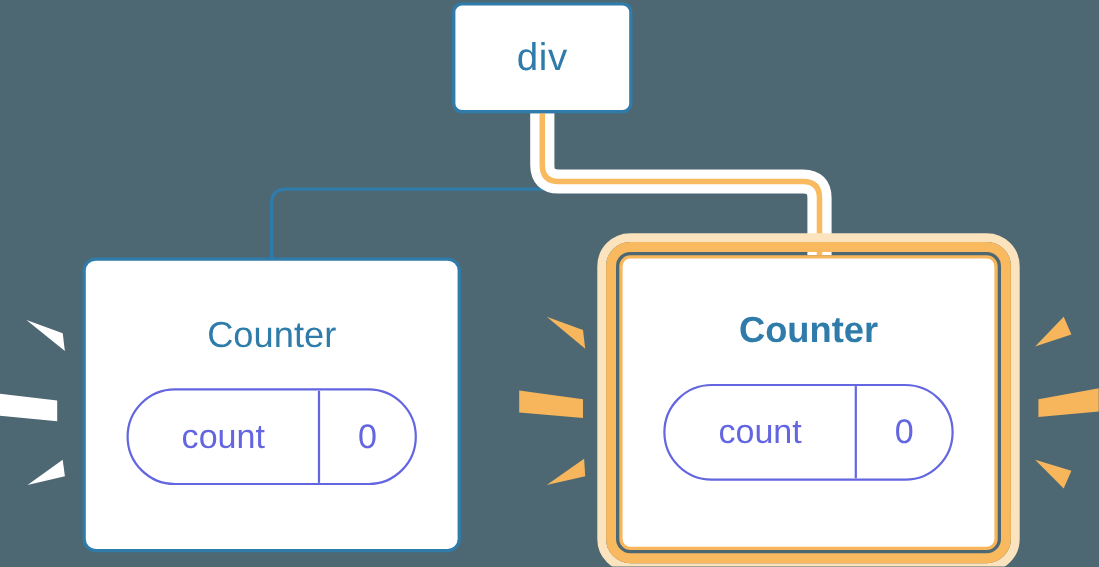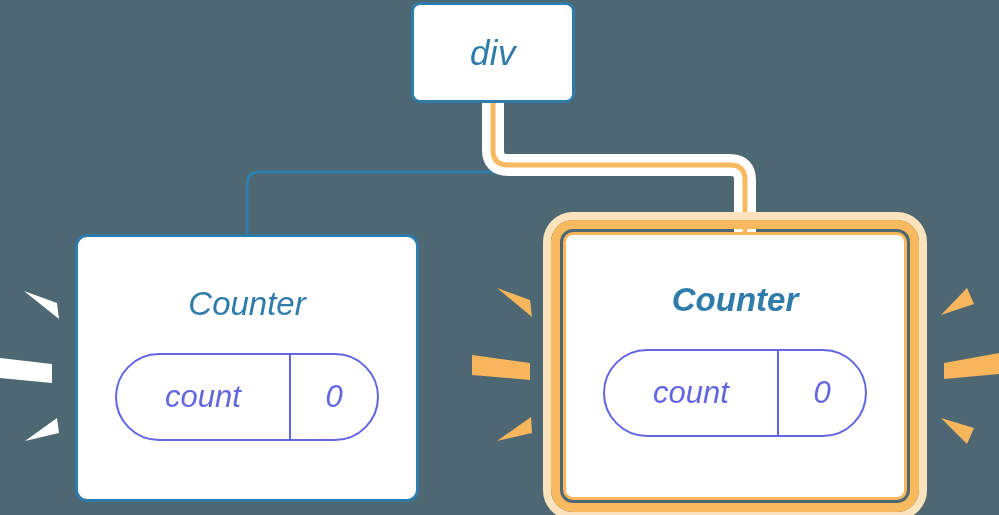--- a/index.html
+++ b/index.html
@@ -10,21 +10,20 @@
     width: 999px;
     height: 515px;
     background: #4d6872;
     font-family: "Liberation Sans", sans-serif;
     overflow: hidden;
   }
   #stage {
     position: relative;
     width: 999px;
     height: 515px;
-    font-style: italic;
   }
   #connectors {
     position: absolute;
     left: 0;
     top: 0;
     width: 999px;
     height: 515px;
     pointer-events: none;
   }
   #sparkles {

